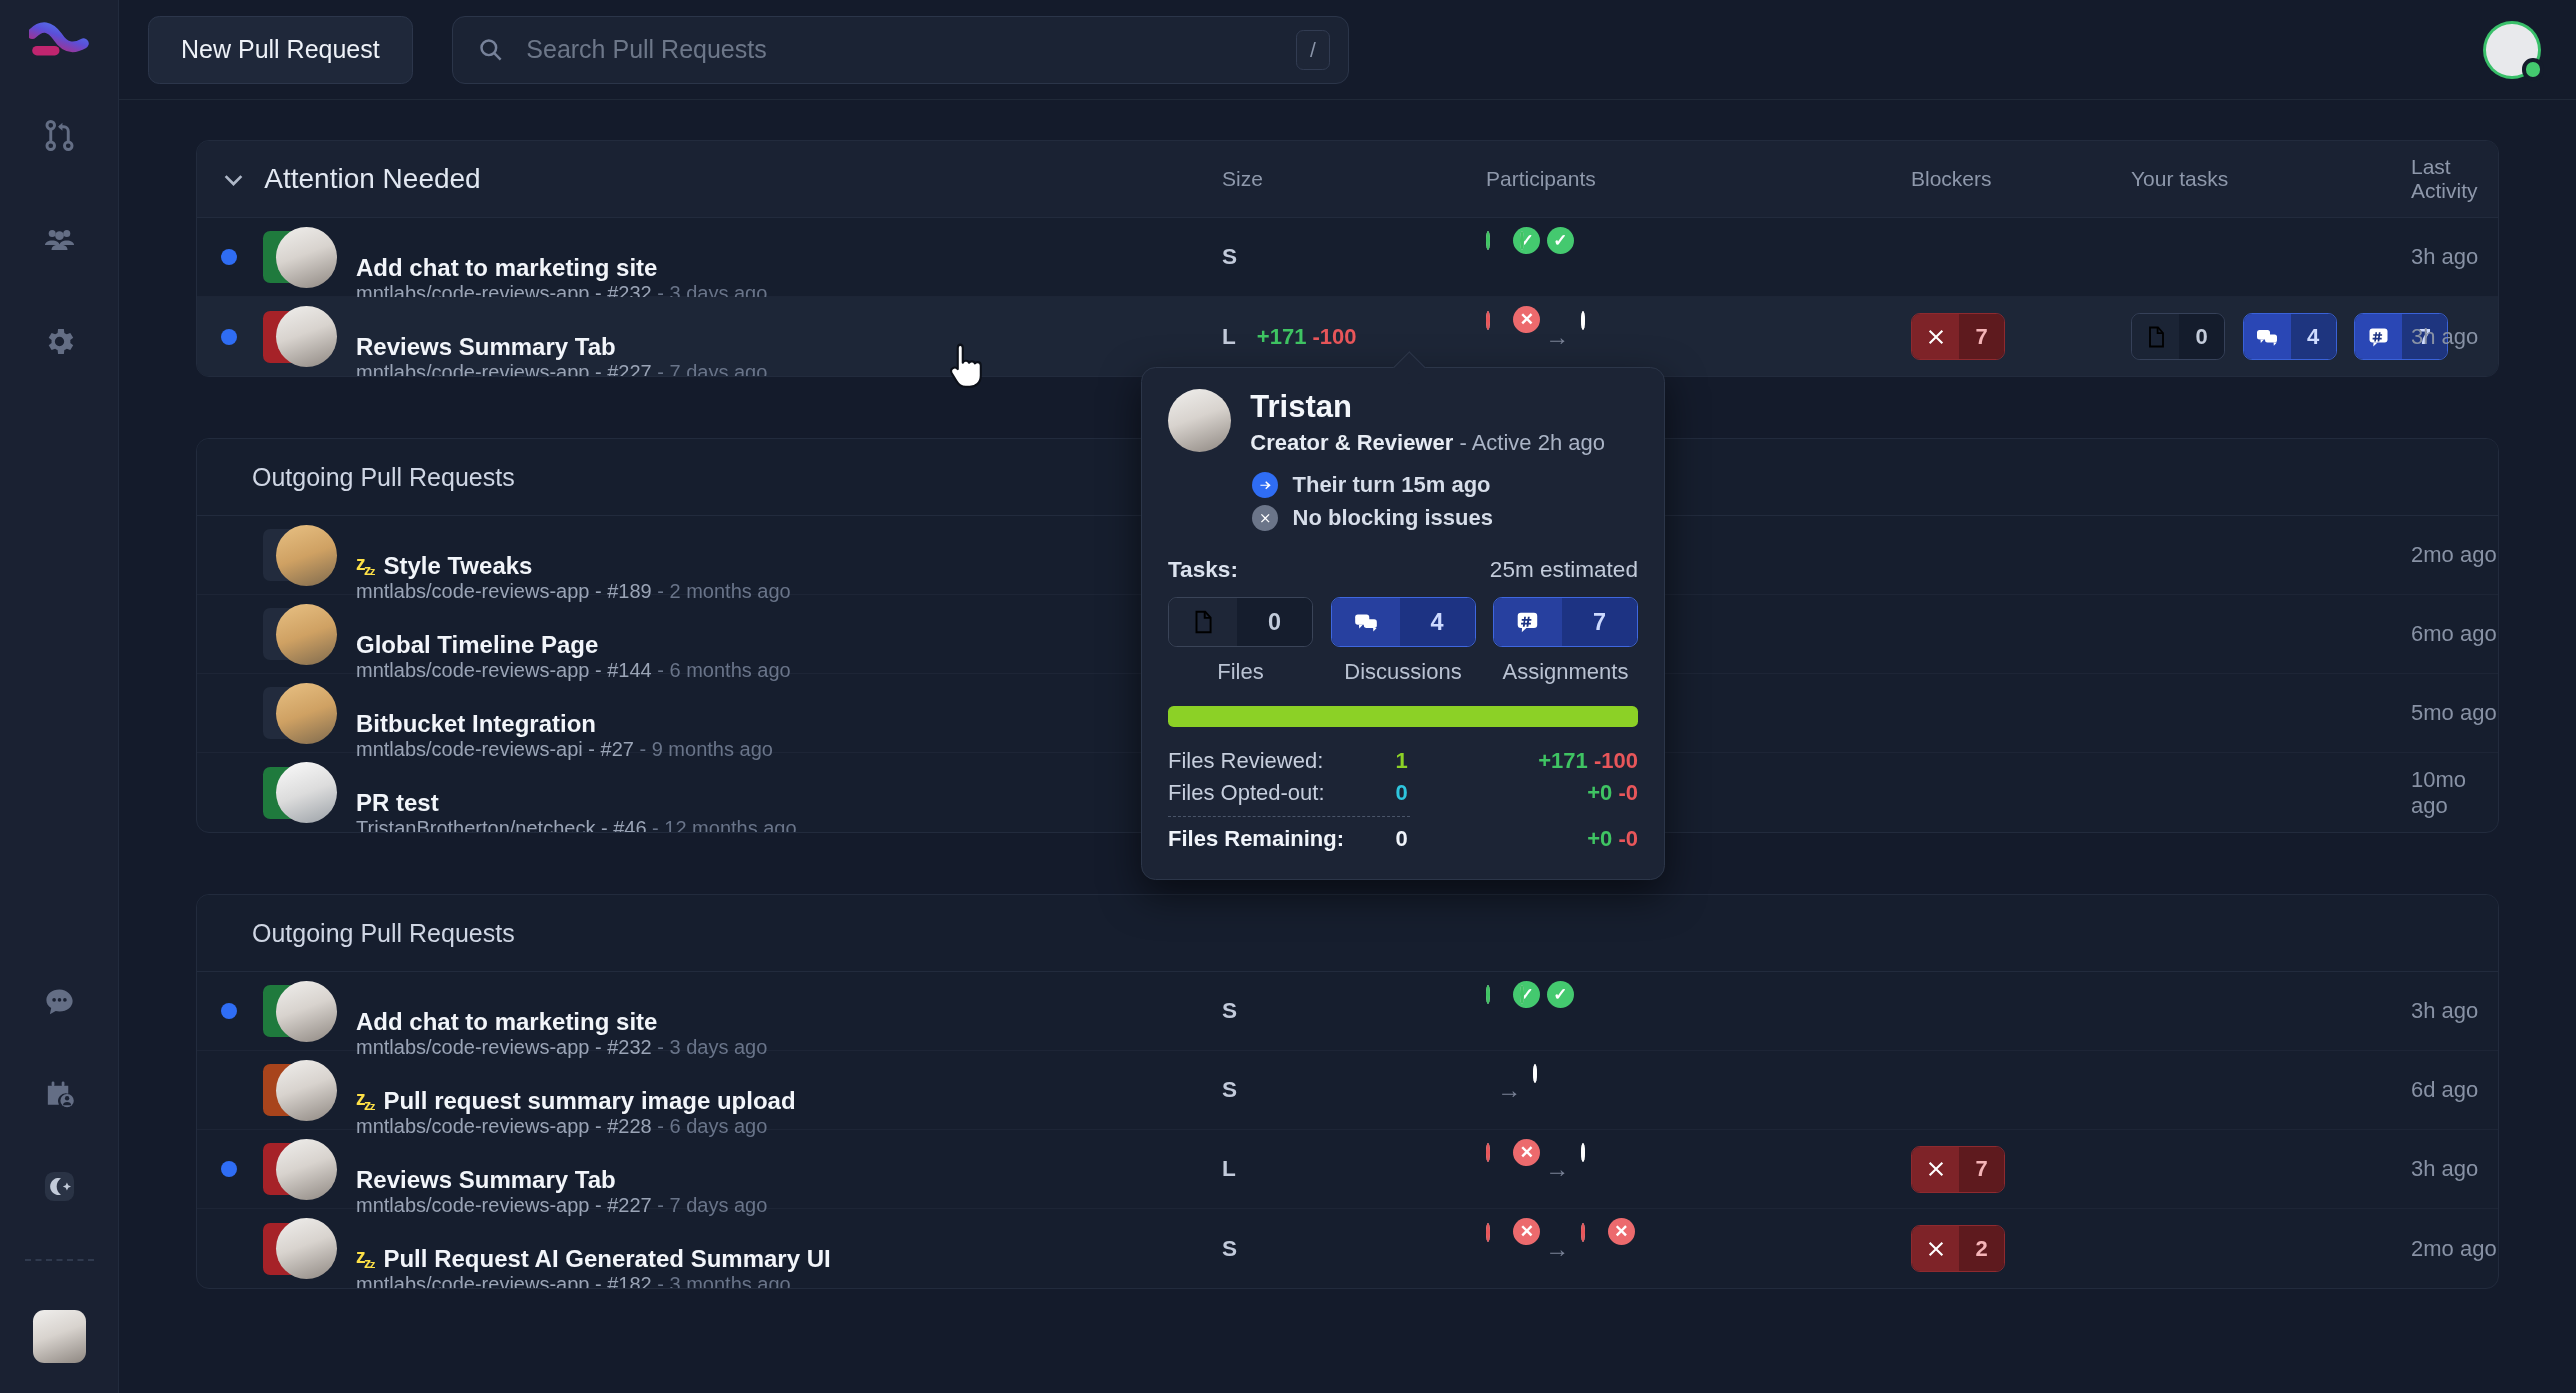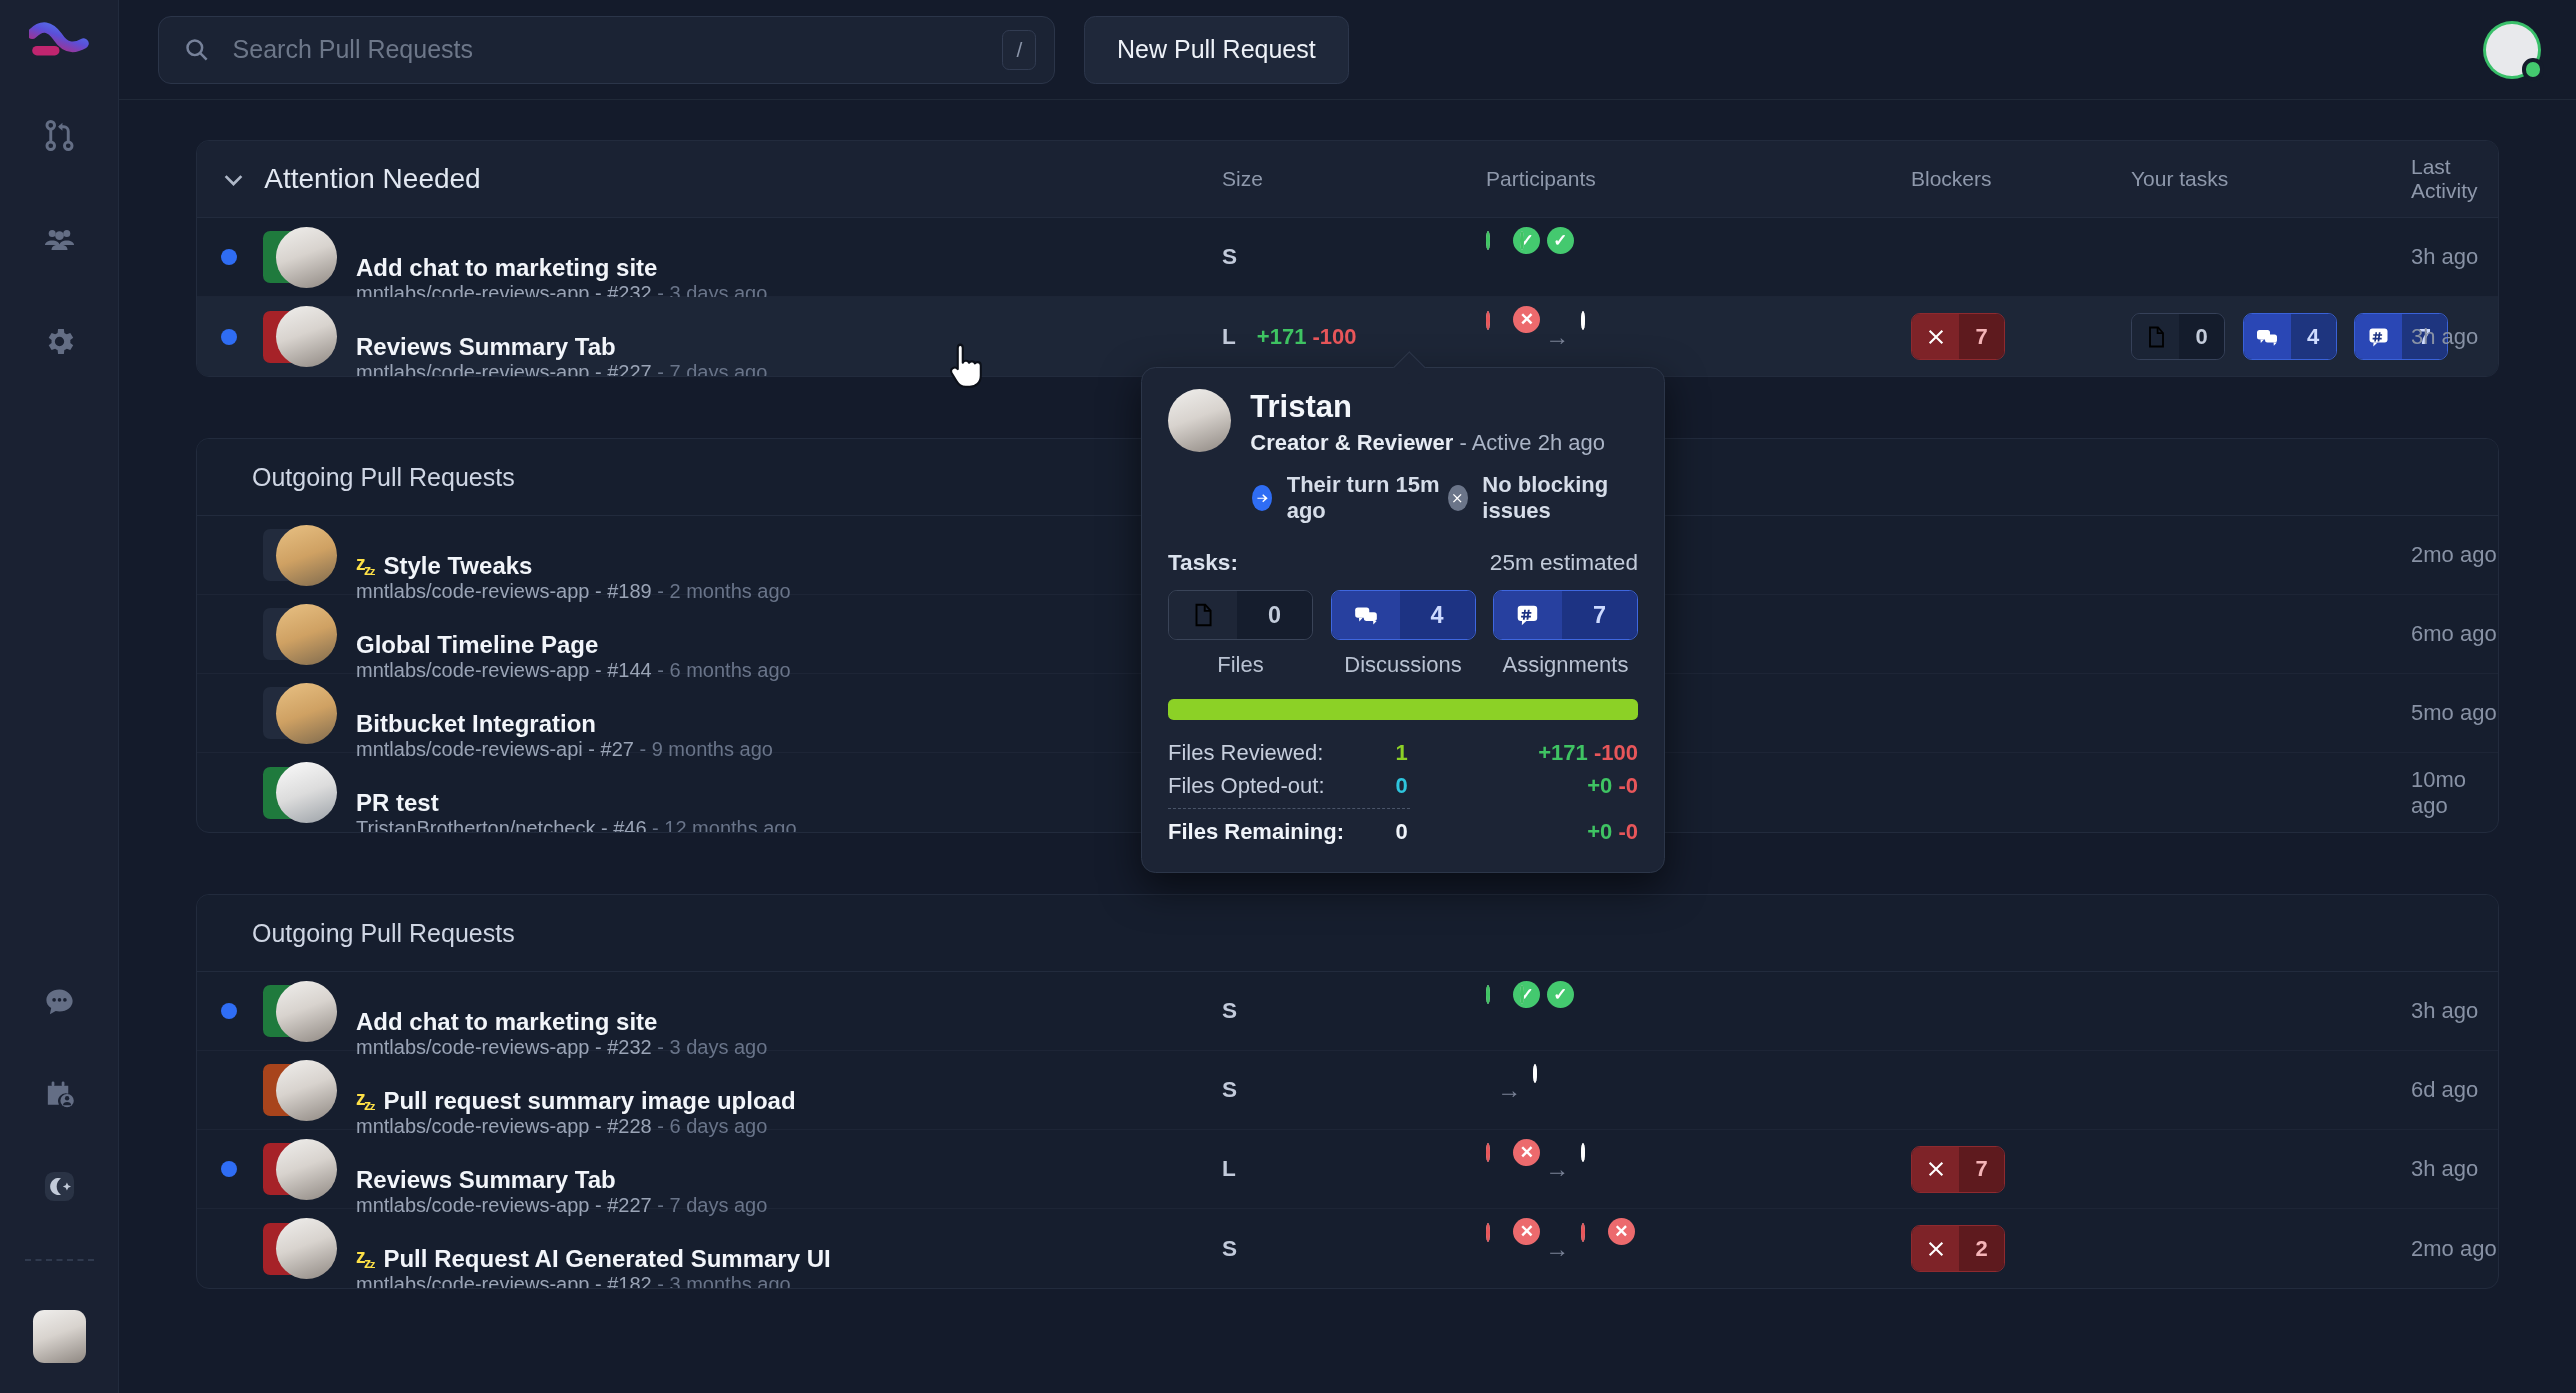--- a/index.html
+++ b/index.html
@@ -175,21 +175,21 @@
     position: absolute; top: -12px; left: 256px; width: 22.6px; height: 22.6px;
     background: #1c2435; border-left: 0.8px solid #2c3649; border-top: 0.8px solid #2c3649;
     transform: rotate(45deg);
   }
   .pop-head { display: flex; align-items: flex-start; gap: 19.3px; }
   .pop-av { width: 63px; height: 63px; border-radius: 50%; overflow:hidden; background:#e8e9ec; flex: 0 0 63px; }
   .pop-name { font-size: 31px; font-weight: 700; color: #f4f7fb; }
   .pop-role { font-size: 22px; color: #c9d2e0; margin-top: 4.8px; }
   .pop-role b { font-weight: 700; color: #e7ecf4; }
   .pop-role .light { color: #aab4c6; font-weight: 400;}
-  .pop-lines { margin: 16px 0 0 84px; display: flex; flex-direction: row; gap: 7.2px; }
+  .pop-lines { margin: 16px 0 0 84px; display: flex; flex-direction: column; gap: 7.2px; }
   .pop-line { display: flex; align-items: center; gap: 14.5px; font-size: 22px; color: #d6dde9; font-weight: 700;}
   .pop-line .cir { width: 26px; height: 26px; border-radius: 50%; display:flex; align-items:center; justify-content:center; }
   .pop-line .cir.blue { background: #2f6df4; }
   .pop-line .cir.grey { background: #6b7589; }
   .pop-line .cir svg { width: 14.5px; height: 14.5px; fill:#fff; }
 
   .tasks-row { display: flex; justify-content: space-between; align-items: baseline; margin-top: 26px; }
   .tasks-label { font-size: 22.6px; font-weight: 700; color: #dbe2ee; }
   .tasks-est { font-size: 22.6px; color: #c2cbda; }
 
@@ -302,29 +302,29 @@
         <path d="M13 6.3A5.9 5.9 0 1 0 13 17.7 7 7 0 0 1 13 6.3z" fill="#c3cbd9"></path>
         <path d="M17.1 9.2l.85 1.95 1.95.85-1.95.85-.85 1.95-.85-1.95-1.95-.85 1.95-.85z" fill="#c3cbd9"></path>
       </svg>
     </div>
     <div class="rail-divider"></div>
     <div class="rail-avatar f1"></div>
   </div>
 </div>
 
 <div id="topbar">
+  <div id="new-pr-btn">New Pull Request</div>
   <div id="search-wrap">
     <svg viewBox="0 0 24 24">
       <circle cx="10.5" cy="10.5" r="6.5"></circle>
         <path d="M15.3 15.3 21 21"></path>
     </svg>
     <input id="search-input" placeholder="Search Pull Requests" style="">
     <div class="slash-key">/</div>
   </div>
-  <div id="new-pr-btn">New Pull Request</div>
   <div id="topbar-avatar">
     <div class="ring">
         <div class="f1"></div>
       </div>
     <div class="dot"></div>
   </div>
 </div>
 
 <div id="main">
 

